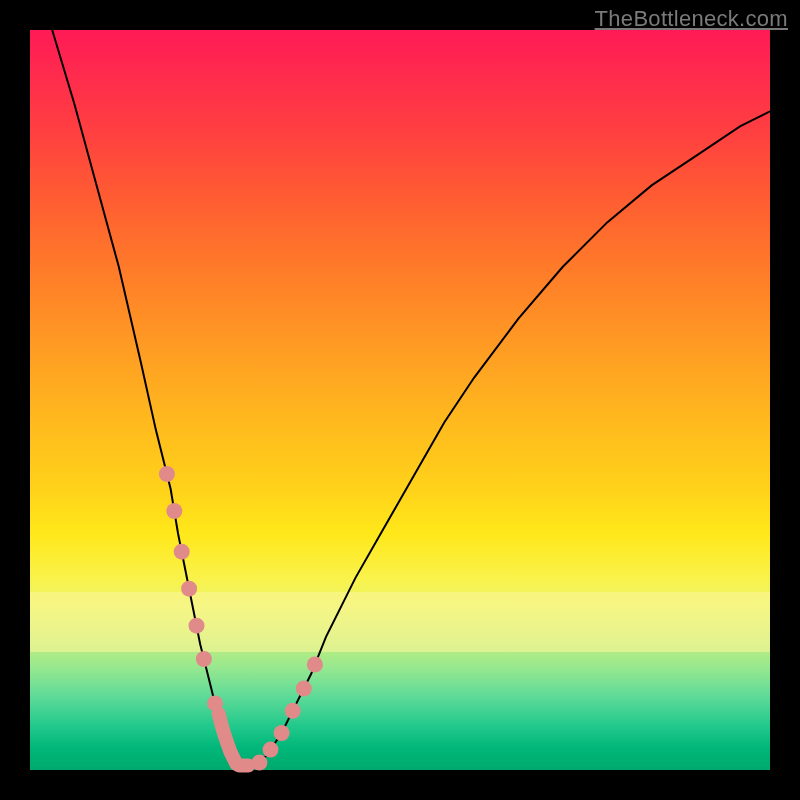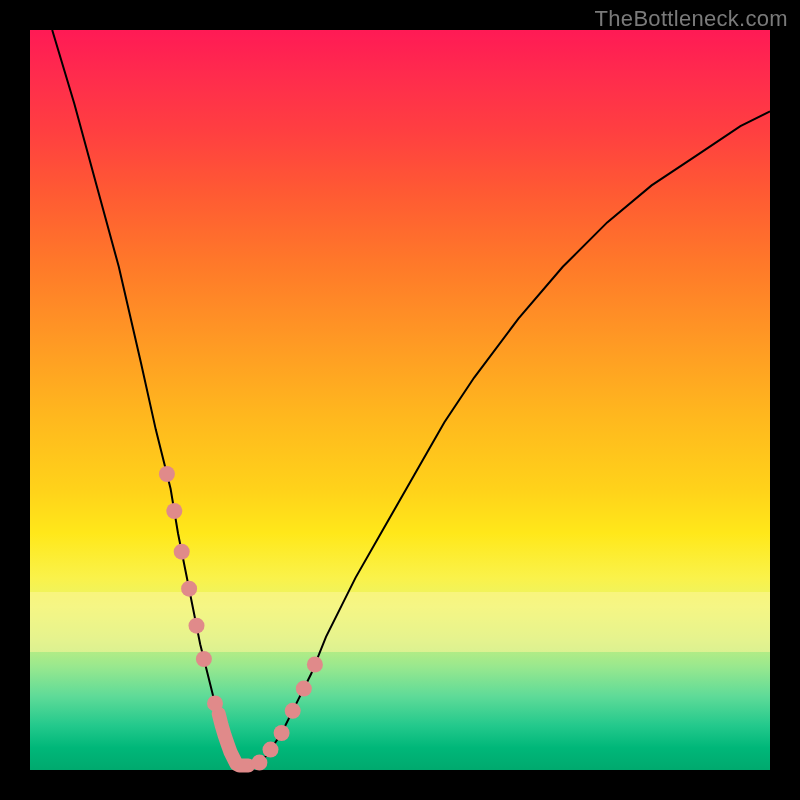--- a/index.html
+++ b/index.html
@@ -56,20 +56,21 @@
   }
   .watermark {
     position: absolute;
     top: 6px;
     right: 12px;
     color: #7a7a7a;
     font-size: 22px;
     font-weight: 400;
     letter-spacing: 0.3px;
     user-select: none;
+    text-decoration: underline;
   }
   svg.curve {
     position: absolute;
     left: 0;
     top: 0;
     width: 100%;
     height: 100%;
     overflow: visible;
   }
   .vline {

